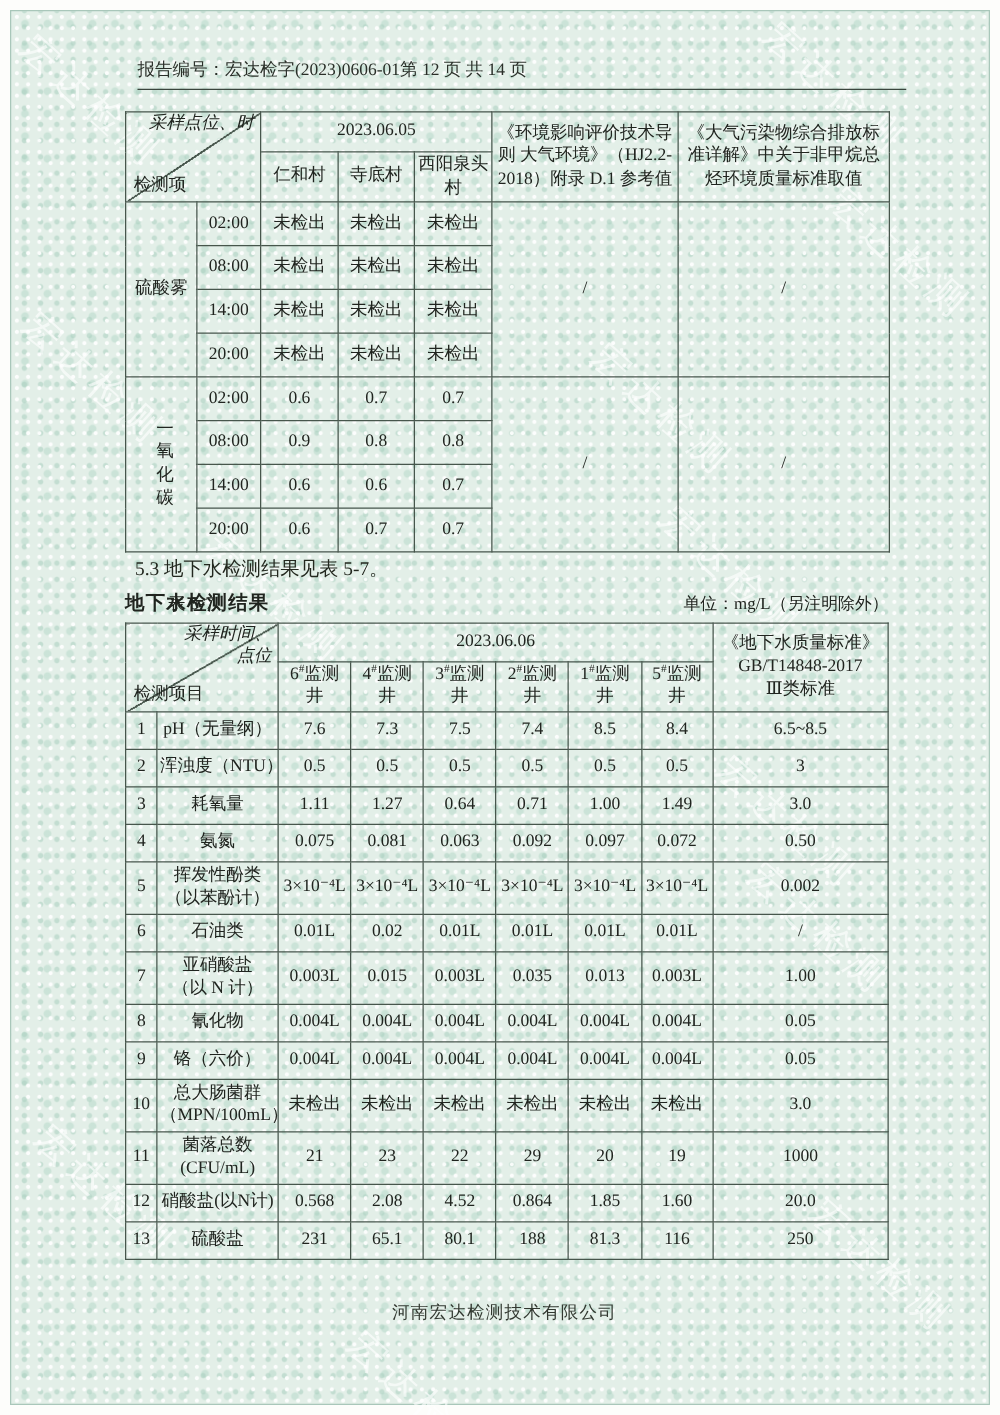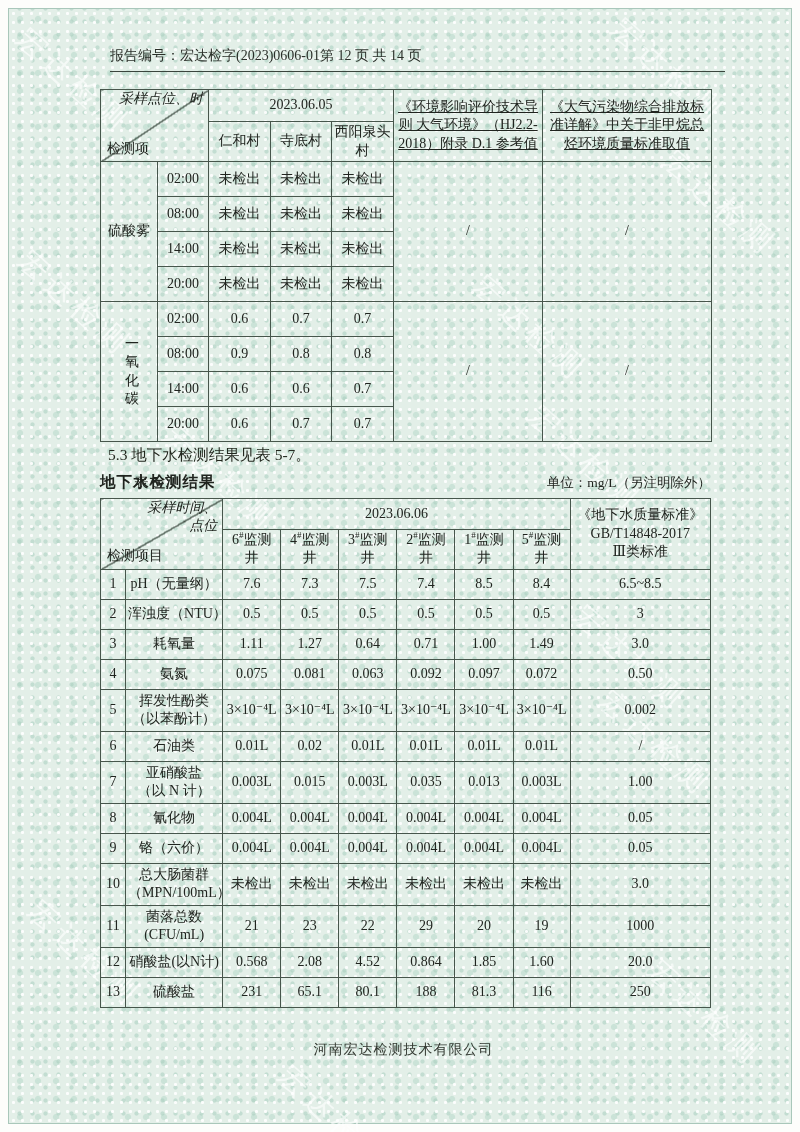--- a/index.html
+++ b/index.html
@@ -46,21 +46,21 @@
   #gwT tr.r2{height:42px;}
   td.diag{
     position:relative;padding:0;
     background-image:linear-gradient(to bottom right,
       transparent calc(50% - 0.7px), #47564c calc(50% - 0.7px),
       #47564c calc(50% + 0.7px), transparent calc(50% + 0.7px));
   }
   td.diag .ct{position:absolute;top:0;right:5px;text-align:right;font-style:italic;}
   td.diag .ct span{display:block;}
   td.diag .cb{position:absolute;bottom:3px;left:6px;}
-  td.ref{padding:2px 4px;text-decoration:underline;}
+  td.ref{padding:2px 4px;}
   #gwT td.nm div{white-space:nowrap;}
   .footer{position:absolute;left:87px;top:1032px;width:615px;text-align:center;font-size:14px;color:#323830;letter-spacing:1px;}
   sup{font-size:9px;line-height:0;}
 </style>
 </head>
 <body>
 
 <div class="page">
 
   <span class="wm" style="left:25px;top:10px">宏达检测</span>

